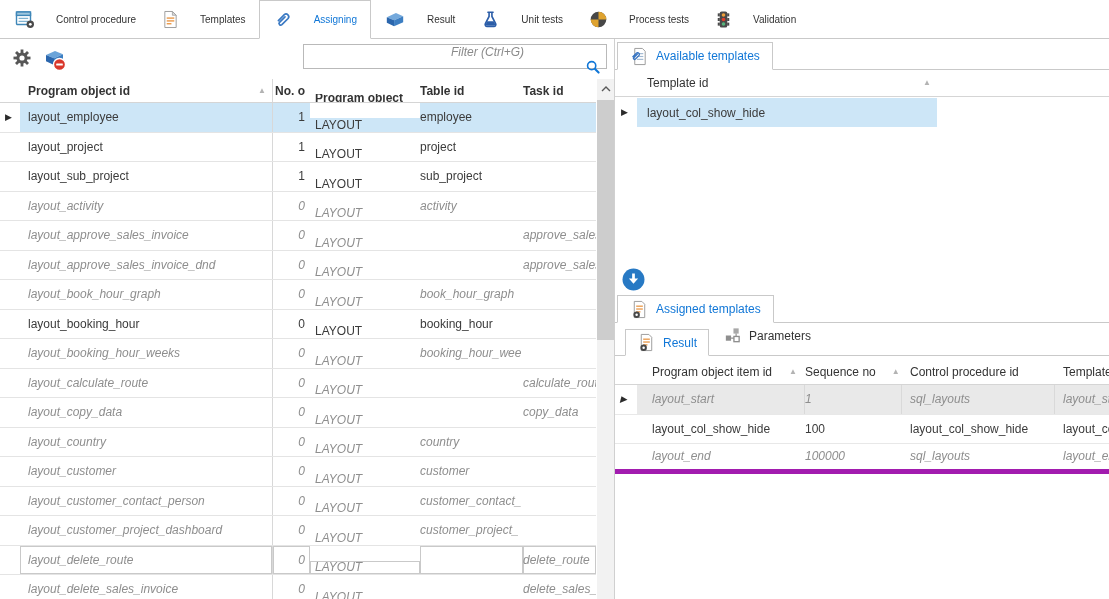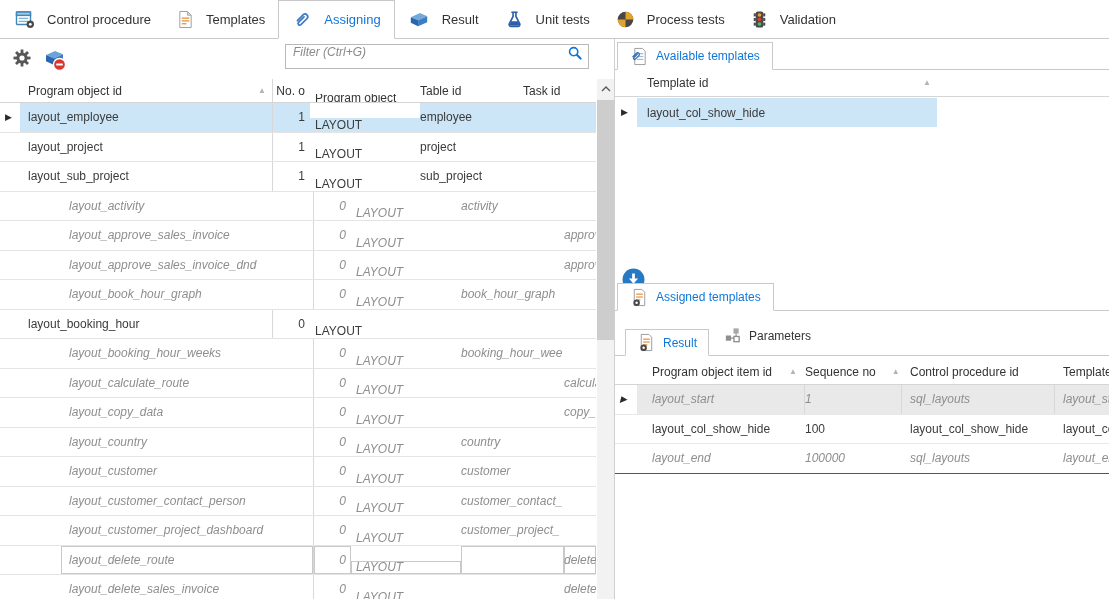--- a/index.html
+++ b/index.html
@@ -3,48 +3,48 @@
 <meta charset="utf-8">
 <style>
   html,body{margin:0;padding:0;}
   body{width:1109px;height:599px;overflow:hidden;position:relative;background:#fff;
        font-family:"Liberation Sans",sans-serif;font-size:12px;color:#3b3b3b;}
   *{box-sizing:border-box;}
   svg{display:block;}
 
   
   .tabbar{display:flex;align-items:stretch;height:39px;border-bottom:1px solid #c9c9c9;padding-left:2px;background:#fff;}
-  .tab{display:flex;align-items:center;gap:12px;padding:0 13px;font-size:13px;color:#333;white-space:nowrap;}
+  .tab{display:flex;align-items:center;gap:21px;padding:0 13px;font-size:10px;color:#333;white-space:nowrap;}
   .tab.active{border:1px solid #c9c9c9;border-bottom:1px solid #fff;margin-bottom:-1px;color:#1177d7;background:#fff;}
 
   
   .main{position:absolute;top:39px;left:0;right:0;bottom:0;display:flex;}
   .left-pane{width:615px;border-right:1px solid #d0d0d0;position:relative;background:#fff;}
   .right-pane{flex:1;position:relative;overflow:hidden;background:#fff;}
 
   
   .tb-icon{position:absolute;top:7px;}
-  .filter-box{position:absolute;left:285px;top:5px;width:304px;height:25px;border:1px solid #b9b9b9;display:flex;align-items:flex-start;background:#fff;}
+  .filter-box{position:absolute;left:303px;top:5px;width:304px;height:25px;border:1px solid #b9b9b9;display:flex;align-items:flex-end;background:#fff;flex-direction:column;}
   .filter-box input{flex:1;min-width:0;border:none;outline:none;padding:0 0 0 7px;font-family:"Liberation Sans",sans-serif;font-size:12px;color:#444;background:transparent;}
   .filter-box input::placeholder{color:#8a8a8a;font-style:italic;opacity:1;}
   .search-btn{width:26px;display:flex;align-items:center;justify-content:center;}
 
   
   .grid{position:absolute;top:40px;left:0;width:596px;bottom:0;overflow:hidden;}
-  .ghead{display:flex;align-items:flex-start;height:24px;border-bottom:1px solid #d5d5d5;color:#333;}
+  .ghead{display:flex;align-items:flex-start;height:24px;border-bottom:1px solid #d5d5d5;color:#333;font-weight:bold;}
   .cl-m{width:20px;flex:none;align-self:stretch;display:flex;align-items:center;}
   .cl-1{width:253px;flex:none;padding:0 6px 0 8px;border-right:1px solid #d8d8d8;white-space:nowrap;overflow:hidden;align-self:stretch;display:flex;align-items:center;}
   .ghead .cl-1{justify-content:space-between;}
   .cl-2{width:37px;flex:none;padding-right:5px;text-align:right;white-space:nowrap;overflow:hidden;align-self:stretch;display:flex;align-items:center;justify-content:flex-end;}
   .cl-3{width:110px;flex:none;padding-left:5px;white-space:nowrap;overflow:hidden;align-self:stretch;display:flex;align-items:center;margin-top:15px;}
   .cl-4{width:103px;flex:none;white-space:nowrap;overflow:hidden;align-self:stretch;display:flex;align-items:center;}
   .cl-5{flex:1;min-width:0;white-space:nowrap;overflow:hidden;align-self:stretch;display:flex;align-items:center;}
   .grow{display:flex;align-items:stretch;height:29.5px;border-bottom:1px solid #e4e4e4;}
   .grow.sel .cl-1,.grow.sel .cl-2,.grow.sel .cl-3,.grow.sel .cl-4,.grow.sel .cl-5{background:#cde6f7;}
-  .grow.ital{color:#8e8e8e;font-style:italic;padding-left:41px;}
+  .grow.ital{color:#8e8e8e;font-style:italic;}
   .grow.focus .cl-1,.grow.focus .cl-2,.grow.focus .cl-3,.grow.focus .cl-4,.grow.focus .cl-5{box-shadow:inset 0 0 0 1px #c9c9c9;}
   .mark{font-size:9px;color:#2b2b2b;padding-left:5px;line-height:1;}
   .sort{font-size:8px;color:#b3b3b3;line-height:1;}
 
   
   .scrollbar{position:absolute;top:40px;right:0;width:17px;bottom:0;background:#f2f2f2;}
   .sb-up{height:19px;display:flex;align-items:center;justify-content:center;}
   .sb-thumb{position:absolute;top:21px;left:0;width:17px;height:240px;background:#cdcdcd;}
 
   
@@ -53,33 +53,33 @@
   .avail-head{position:absolute;top:31px;left:0;right:0;height:27px;border-bottom:1px solid #d5d5d5;display:flex;align-items:center;color:#333;}
   .ac-mk{width:22px;flex:none;display:flex;align-items:center;}
   .av-col{width:300px;flex:none;display:flex;align-items:center;justify-content:space-between;padding-left:10px;padding-right:6px;}
   .avail-row{position:absolute;top:59px;left:0;right:0;height:29px;display:flex;align-items:stretch;}
   .avail-row .ac-mk .mark{padding-left:6px;}
   .av-cell{width:300px;flex:none;background:#cde6f7;display:flex;align-items:center;padding-left:10px;white-space:nowrap;overflow:hidden;}
 
   .down-btn{position:absolute;top:229px;left:7px;width:23px;height:23px;padding:0;border:none;background:transparent;cursor:pointer;}
 
   
-  .atabs{position:absolute;top:244px;left:0;right:0;height:28px;border-bottom:1px solid #c9c9c9;display:flex;padding-left:2px;}
+  .atabs{position:absolute;top:256px;left:0;right:0;height:28px;border-bottom:1px solid #c9c9c9;display:flex;padding-left:2px;}
   .subtabs{position:absolute;top:290px;left:0;right:0;height:27px;border-bottom:1px solid #c9c9c9;display:flex;padding-left:10px;}
   .subtab{display:flex;align-items:center;gap:7px;padding:0 11px;color:#1177d7;border:1px solid #c9c9c9;border-bottom:1px solid #fff;margin-bottom:-1px;background:#fff;}
   .subtab.inactive{border:none;margin-bottom:13px;color:#333;padding:0 14px;}
 
   .agrid{position:absolute;top:320px;left:0;right:0;}
   .ag-head{display:flex;align-items:center;height:26px;border-bottom:1px solid #d5d5d5;color:#333;}
   .ac-1{width:168px;flex:none;padding-left:15px;padding-right:8px;display:flex;align-items:center;justify-content:space-between;white-space:nowrap;overflow:hidden;align-self:stretch;}
   .ac-2{width:97px;flex:none;padding-right:8px;display:flex;align-items:center;justify-content:flex-start;gap:16px;white-space:nowrap;overflow:hidden;align-self:stretch;}
   .ac-3{width:153px;flex:none;padding-left:8px;display:flex;align-items:center;white-space:nowrap;overflow:hidden;align-self:stretch;}
   .ac-4{flex:1;min-width:0;padding-left:8px;display:flex;align-items:center;white-space:nowrap;overflow:hidden;align-self:stretch;}
   .ag-row{display:flex;align-items:stretch;height:29.5px;border-bottom:1px solid #e8e8e8;}
-  .ag-row.last{border-bottom:1px solid #a21caf;}
+  .ag-row.last{border-bottom:5px solid #a21caf;}
   .ag-row.ital{color:#8e8e8e;font-style:italic;}
   .ag-row.gsel .ac-1,.ag-row.gsel .ac-2,.ag-row.gsel .ac-3,.ag-row.gsel .ac-4{background:#e9e9e9;}
   .ag-row.gsel .ac-1,.ag-row.gsel .ac-2,.ag-row.gsel .ac-3{border-right:1px solid #d9d9d9;}
 </style>
 </head>
 <body>
 
 <div class="tabbar">
   <div class="tab">
     <span>
@@ -275,20 +275,21 @@
         <div class="cl-2">0</div>
         <div class="cl-3">LAYOUT</div>
         <div class="cl-4">book_hour_graph</div>
         <div class="cl-5"></div>
       </div>
       <div class="grow">
         <div class="cl-m"></div>
         <div class="cl-1">layout_booking_hour</div>
         <div class="cl-2">0</div>
         <div class="cl-3">LAYOUT</div>
+        <div class="cl-4">booking_hour</div>
         <div class="cl-5"></div>
       </div>
       <div class="grow ital">
         <div class="cl-m"></div>
         <div class="cl-1">layout_booking_hour_weeks</div>
         <div class="cl-2">0</div>
         <div class="cl-3">LAYOUT</div>
         <div class="cl-4">booking_hour_wee</div>
         <div class="cl-5"></div>
       </div>

